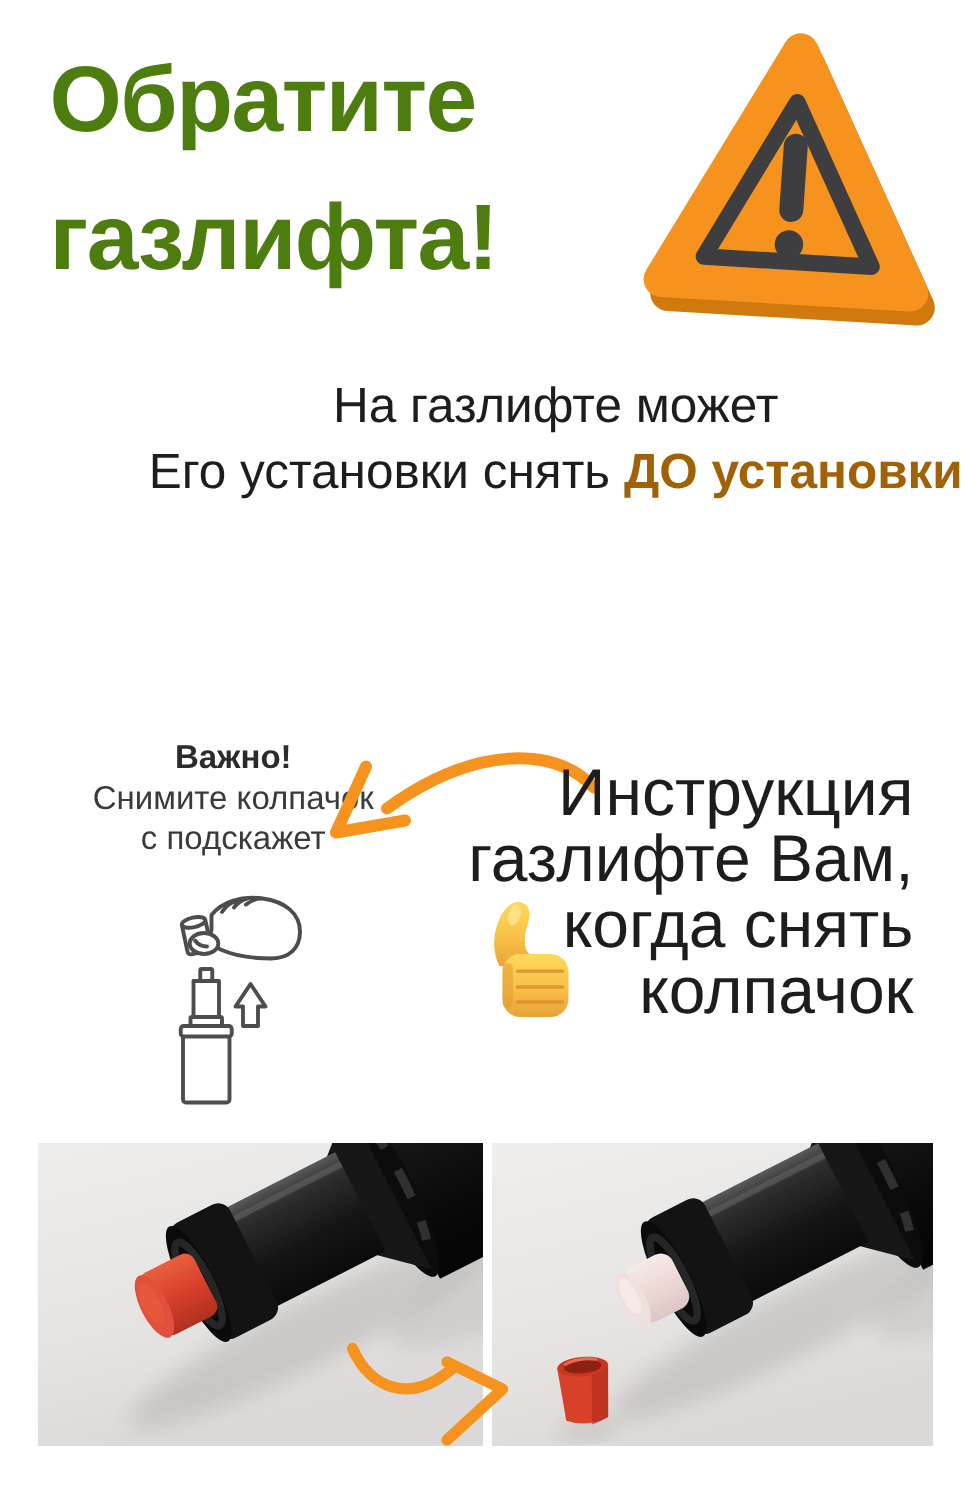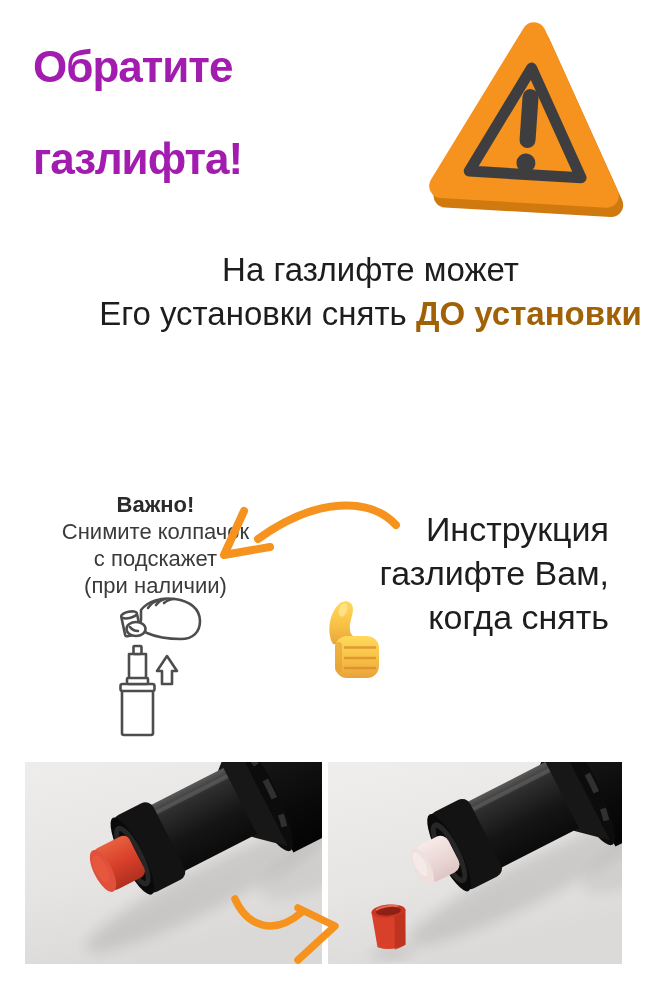--- a/index.html
+++ b/index.html
@@ -1,31 +1,31 @@
 <!DOCTYPE html>
 <html><head>
 <meta charset="utf-8">
 <style>
   html,body{margin:0;padding:0;background:#fff;}
   body{width:645px;height:1000px;font-family:"Liberation Sans",sans-serif;position:relative;overflow:hidden;}
   .stage{position:absolute;left:0;top:0;width:645px;height:1000px;background:#ffffff;}
 
-  .title{position:absolute;left:33px;top:21px;font-size:44px;line-height:92px;font-weight:bold;color:#a21caf;letter-spacing:-1px;}
+  .title{position:absolute;left:33px;top:21px;font-size:62px;line-height:92px;font-weight:bold;color:#4d7c0f;letter-spacing:-1px;}
   .warn-icon{position:absolute;left:428px;top:14px;width:200px;height:205px;}
 
   .notice{position:absolute;left:0;top:248px;width:645px;text-align:center;font-size:33px;line-height:44px;color:#1d1d1d;padding-left:48px;}
   .notice .b{font-weight:bold;color:#a16207;}
 
   .imp{position:absolute;left:28px;top:491px;width:255px;text-align:center;color:#3a3a3a;}
   .imp .h{font-size:22px;line-height:27px;font-weight:bold;color:#2b2b2b;}
   .imp .l{font-size:22px;line-height:27px;}
   .hand-draw{position:absolute;left:98px;top:594px;width:118px;height:148px;}
 
   .mid-arrow{position:absolute;left:210px;top:495px;width:195px;height:78px;}
-  .instr{position:absolute;right:36px;top:507px;width:430px;text-align:right;font-size:34px;line-height:44px;color:#1d1d1d;}
+  .instr{position:absolute;right:36px;top:507px;width:430px;text-align:right;font-size:44px;line-height:44px;color:#1d1d1d;}
   .thumb{position:absolute;left:323px;top:596px;width:62px;height:86px;}
 
   .photo{position:absolute;top:762px;height:202px;overflow:hidden;}
   .photo.left{left:25px;width:297px;}
   .photo.right{left:328px;width:294px;}
   .photo svg{display:block;}
   .bottom-arrow{position:absolute;left:228px;top:888px;width:118px;height:84px;z-index:3;}
 </style>
 </head>
 <body>
@@ -51,21 +51,20 @@
 
   <div class="notice">
     <div>На газлифте может</div>
     <div><span>Его установки снять </span><span class="b">ДО установки</span></div>
   </div>
 
   <div class="imp">
     <div class="h">Важно!</div>
     <div class="l">Снимите колпачок</div>
     <div class="l">с подскажет</div>
-    <div class="l">(при наличии)</div>
   </div>
 
   <svg class="hand-draw" viewBox="0 0 118 148">
     <g fill="#ffffff" stroke="#4d4d4d" stroke-width="2.6" stroke-linejoin="round" stroke-linecap="round">
 
       <rect x="24" y="96" width="31" height="45" rx="2"></rect>
       <rect x="22.5" y="90" width="34" height="7" rx="2"></rect>
       <rect x="31" y="60" width="17" height="26"></rect>
       <rect x="29" y="84" width="21" height="6" rx="1"></rect>
       <rect x="35.5" y="52" width="8" height="8" rx="1"></rect>
@@ -90,20 +89,21 @@
     <g fill="none" stroke="#F6921E" stroke-width="8" stroke-linecap="round" stroke-linejoin="round">
       <path d="M 186 30 C 160 2, 106 2, 48 44"></path>
       <path d="M 34 16 L 14 60 L 60 52"></path>
     </g>
   </svg>
 
   <div class="instr">
     <div>Инструкция</div>
     <div>газлифте Вам,</div>
     <div>когда снять</div>
+    <div>колпачок</div>
   </div>
 
   <svg class="thumb" viewBox="0 0 62 86">
     <defs>
       <linearGradient id="tg" x1="0" y1="0" x2="0" y2="1">
         <stop offset="0" stop-color="#FFD95C"></stop>
         <stop offset="0.55" stop-color="#F7C045"></stop>
         <stop offset="1" stop-color="#E9A13A"></stop>
       </linearGradient>
     </defs>

